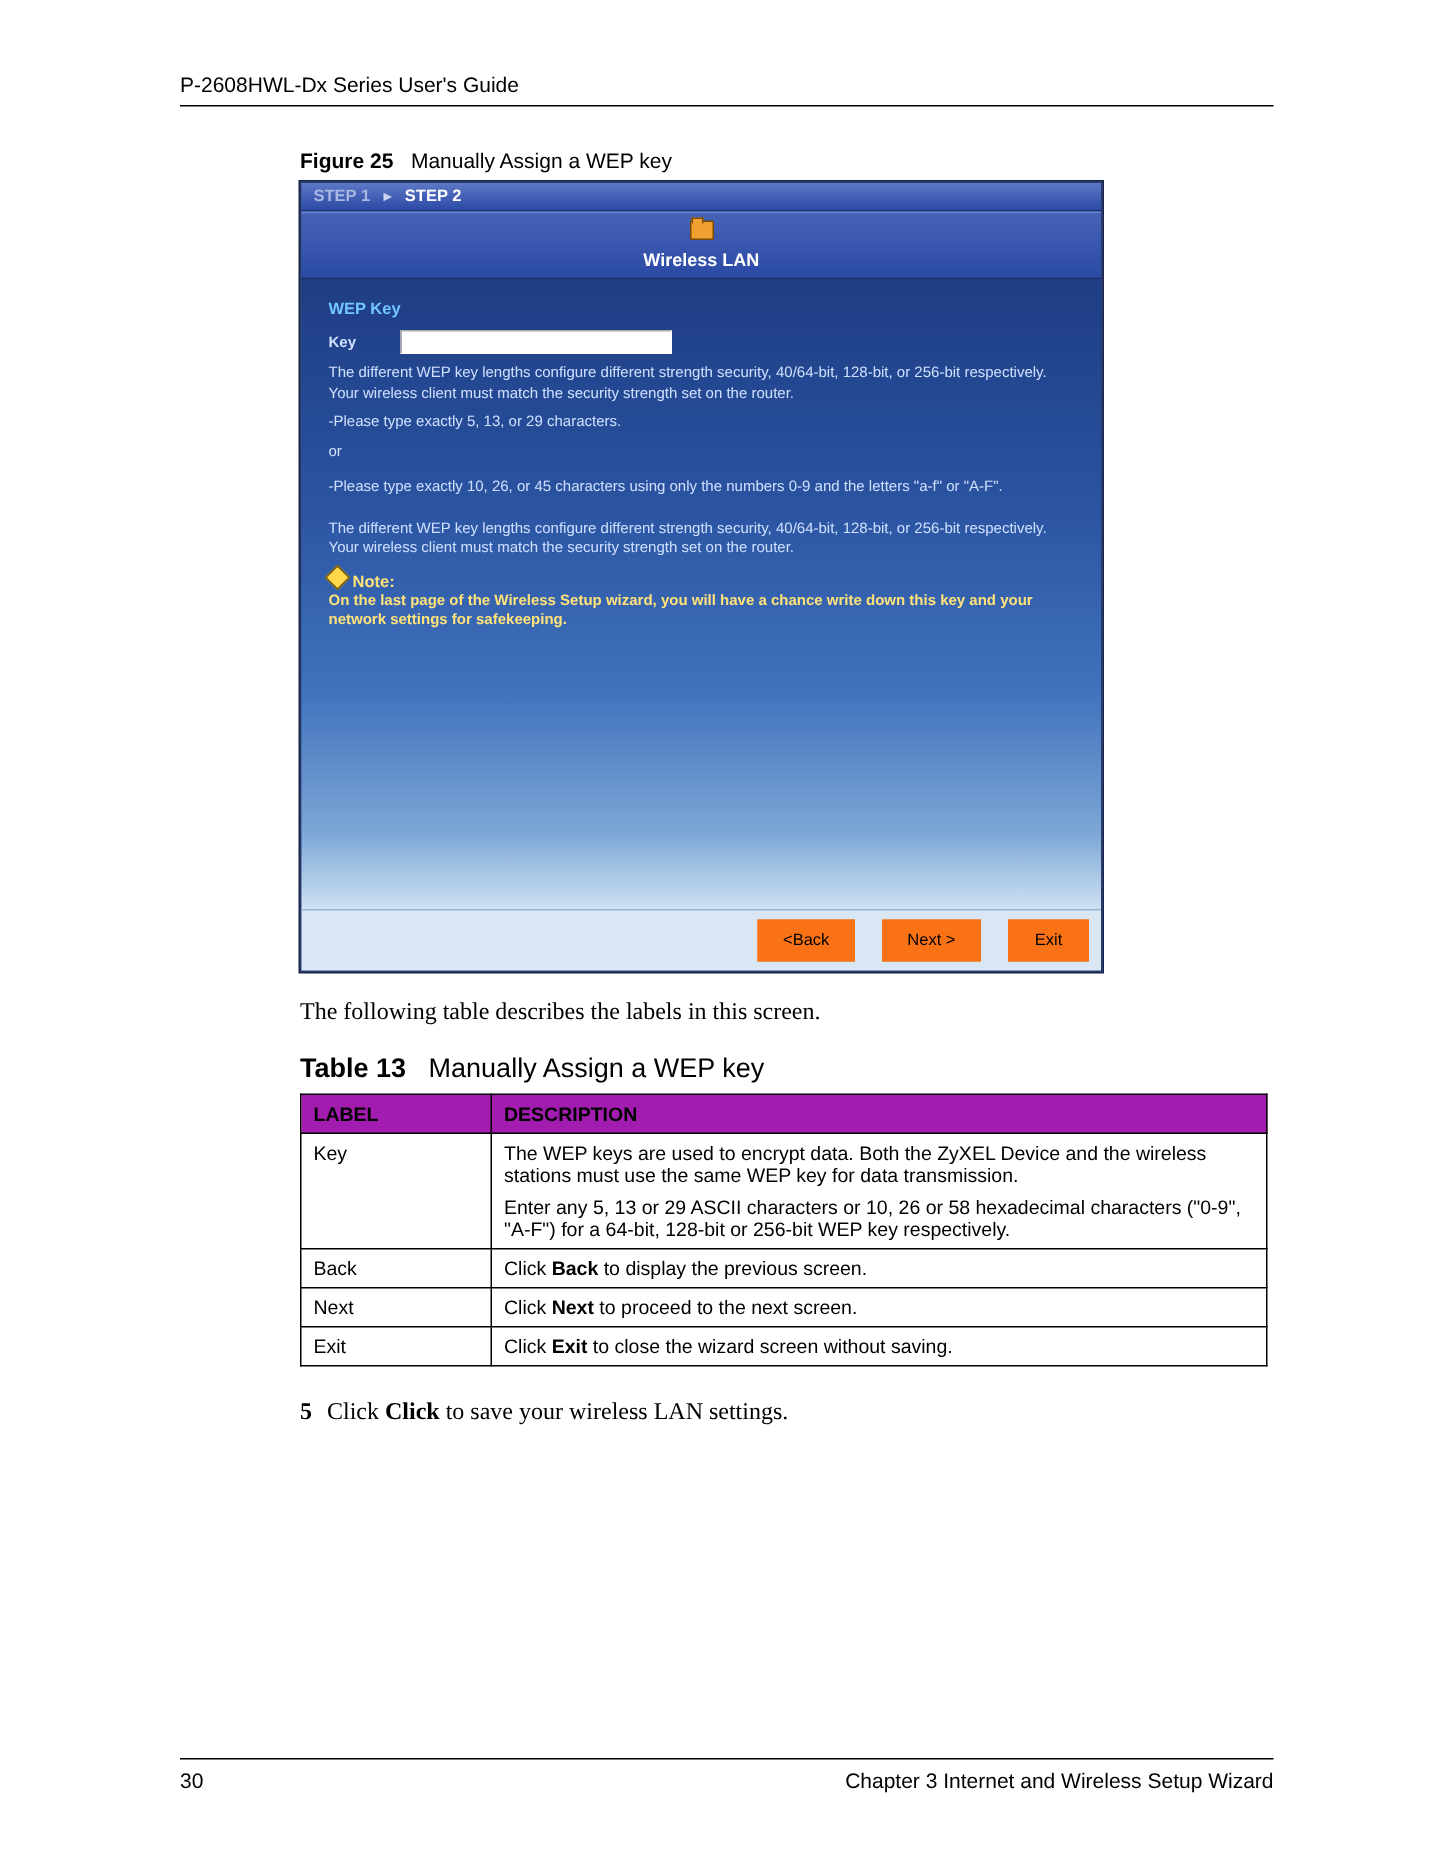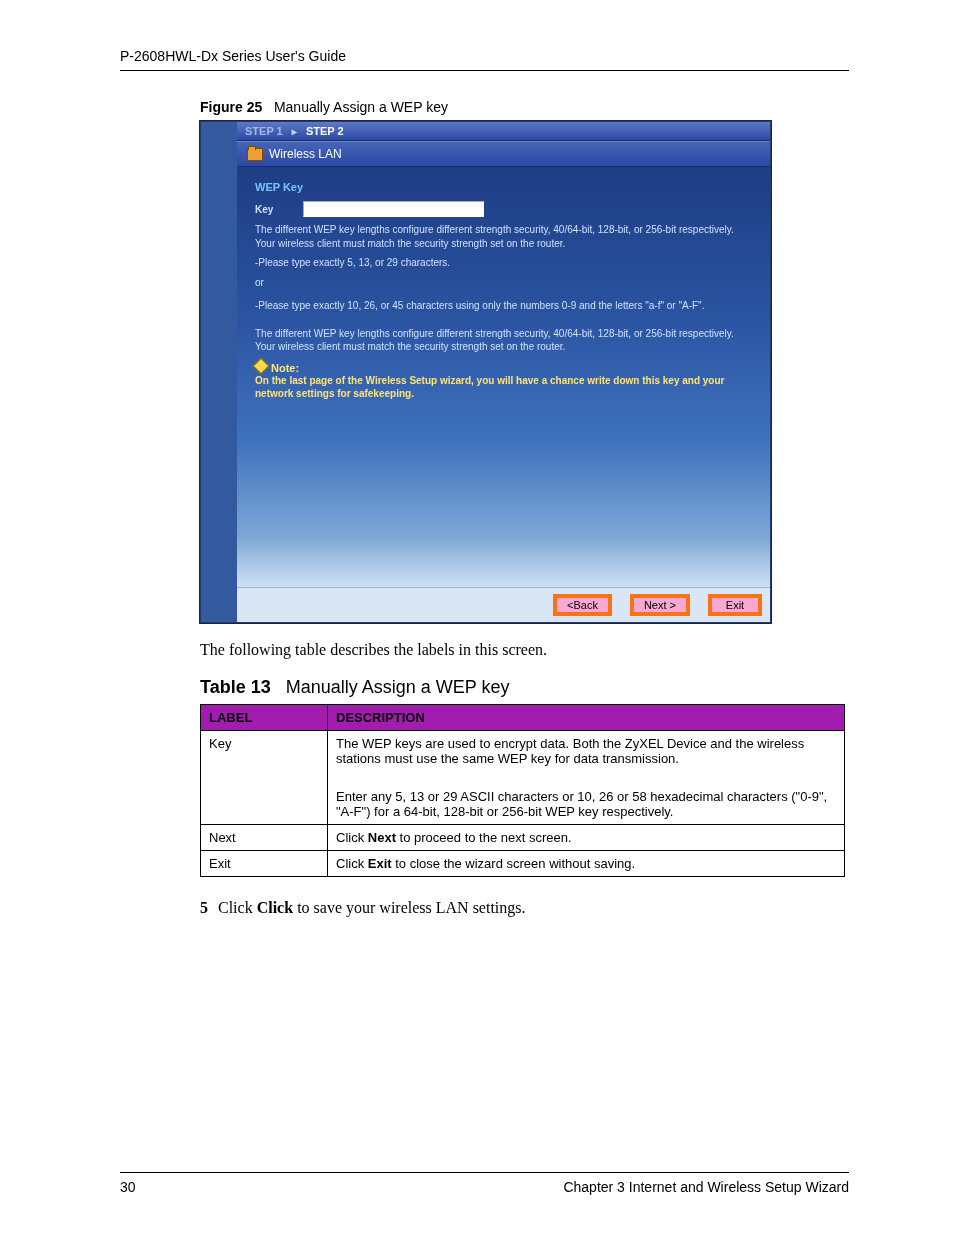--- a/index.html
+++ b/index.html
@@ -35,43 +35,43 @@
   
   .wiz {
     width: 533px;
     margin-left: 80px;
     border: 1px solid #2c3a6a;
     font-family: Verdana, Arial, sans-serif;
     font-size: 10px;
     color: #fff;
     background: #335a9e;
     box-shadow: 0 0 0 1px #182548;
-    padding-left: 36px;
   }
   .wiz .steps {
     background: linear-gradient(#5d78c6,#2b4aa5);
     border-bottom: 1px solid #1c2f66;
     padding: 3px 8px;
     font-size: 11px;
     font-weight: bold;
     color: #a9b7e2;
   }
   .wiz .steps .sep { color:#cad4f0; margin:0 6px; font-size:10px;}
   .wiz .steps .active { color:#fff; }
   .wiz .section-title {
     background: linear-gradient(#4663b6,#2b4aa5);
     border-top:1px solid #6a86d2;
     border-bottom:1px solid #1c2f66;
     padding: 5px 10px;
     font-size: 12px;
-    font-weight: normal;
+    font-weight: bold;
     color:#fff;
     display:flex;
     align-items:center;
     gap:6px;
+    flex-direction:column;
   }
   .wiz .section-title .folder-icon{
     width:14px;height:11px;display:inline-block;
     background:#f0a030;border:1px solid #7a4a00;border-radius:1px;
     position:relative;
   }
   .wiz .section-title .folder-icon::before{
     content:"";position:absolute;top:-3px;left:0;width:6px;height:3px;
     background:#f0a030;border:1px solid #7a4a00;border-bottom:none;
   }
@@ -105,22 +105,22 @@
     border-top:1px solid #9ab6d6;
     padding:6px 8px;
     display:flex;
     justify-content:flex-end;
     gap:18px;
   }
   .wiz .btnbar button {
     font-family:Tahoma,Arial,sans-serif;
     font-size:11px;
     padding:1px 10px;
-    background:#f9a8d4;
-    border:4px solid #f97316;
+    background:#f97316;
+    border:7px solid #f97316;
     color:#000;
     min-width:54px;
   }
 
   
   .bodytext {
     font-family: "Times New Roman", Times, serif;
     font-size: 16px;
     margin: 18px 0 18px 80px;
   }
@@ -222,22 +222,26 @@
   <table class="desc">
     <tbody>
         <tr>
       <th style="width:110px">LABEL</th>
       <th>DESCRIPTION</th>
     </tr>
     <tr>
       <td>Key</td>
       <td>
         <div>The WEP keys are used to encrypt data. Both the ZyXEL Device and the wireless stations must use the same WEP key for data transmission.</div>
-        <div style="margin-top:23px">Enter any 5, 13 or 29 ASCII characters or 10, 26 or 58 hexadecimal characters ("0-9", "A-F") for a 64-bit, 128-bit or 256-bit WEP key respectively.</div>
+        <div style="margin-top:6px">Enter any 5, 13 or 29 ASCII characters or 10, 26 or 58 hexadecimal characters ("0-9", "A-F") for a 64-bit, 128-bit or 256-bit WEP key respectively.</div>
       </td>
+    </tr>
+    <tr>
+      <td>Back</td>
+      <td><span>Click </span><b>Back</b><span> to display the previous screen.</span></td>
     </tr>
     <tr>
       <td>Next</td>
       <td><span>Click </span><b>Next</b><span> to proceed to the next screen.</span></td>
     </tr>
     <tr>
       <td>Exit</td>
       <td><span>Click </span><b>Exit</b><span> to close the wizard screen without saving.</span></td>
     </tr>
   </tbody>

